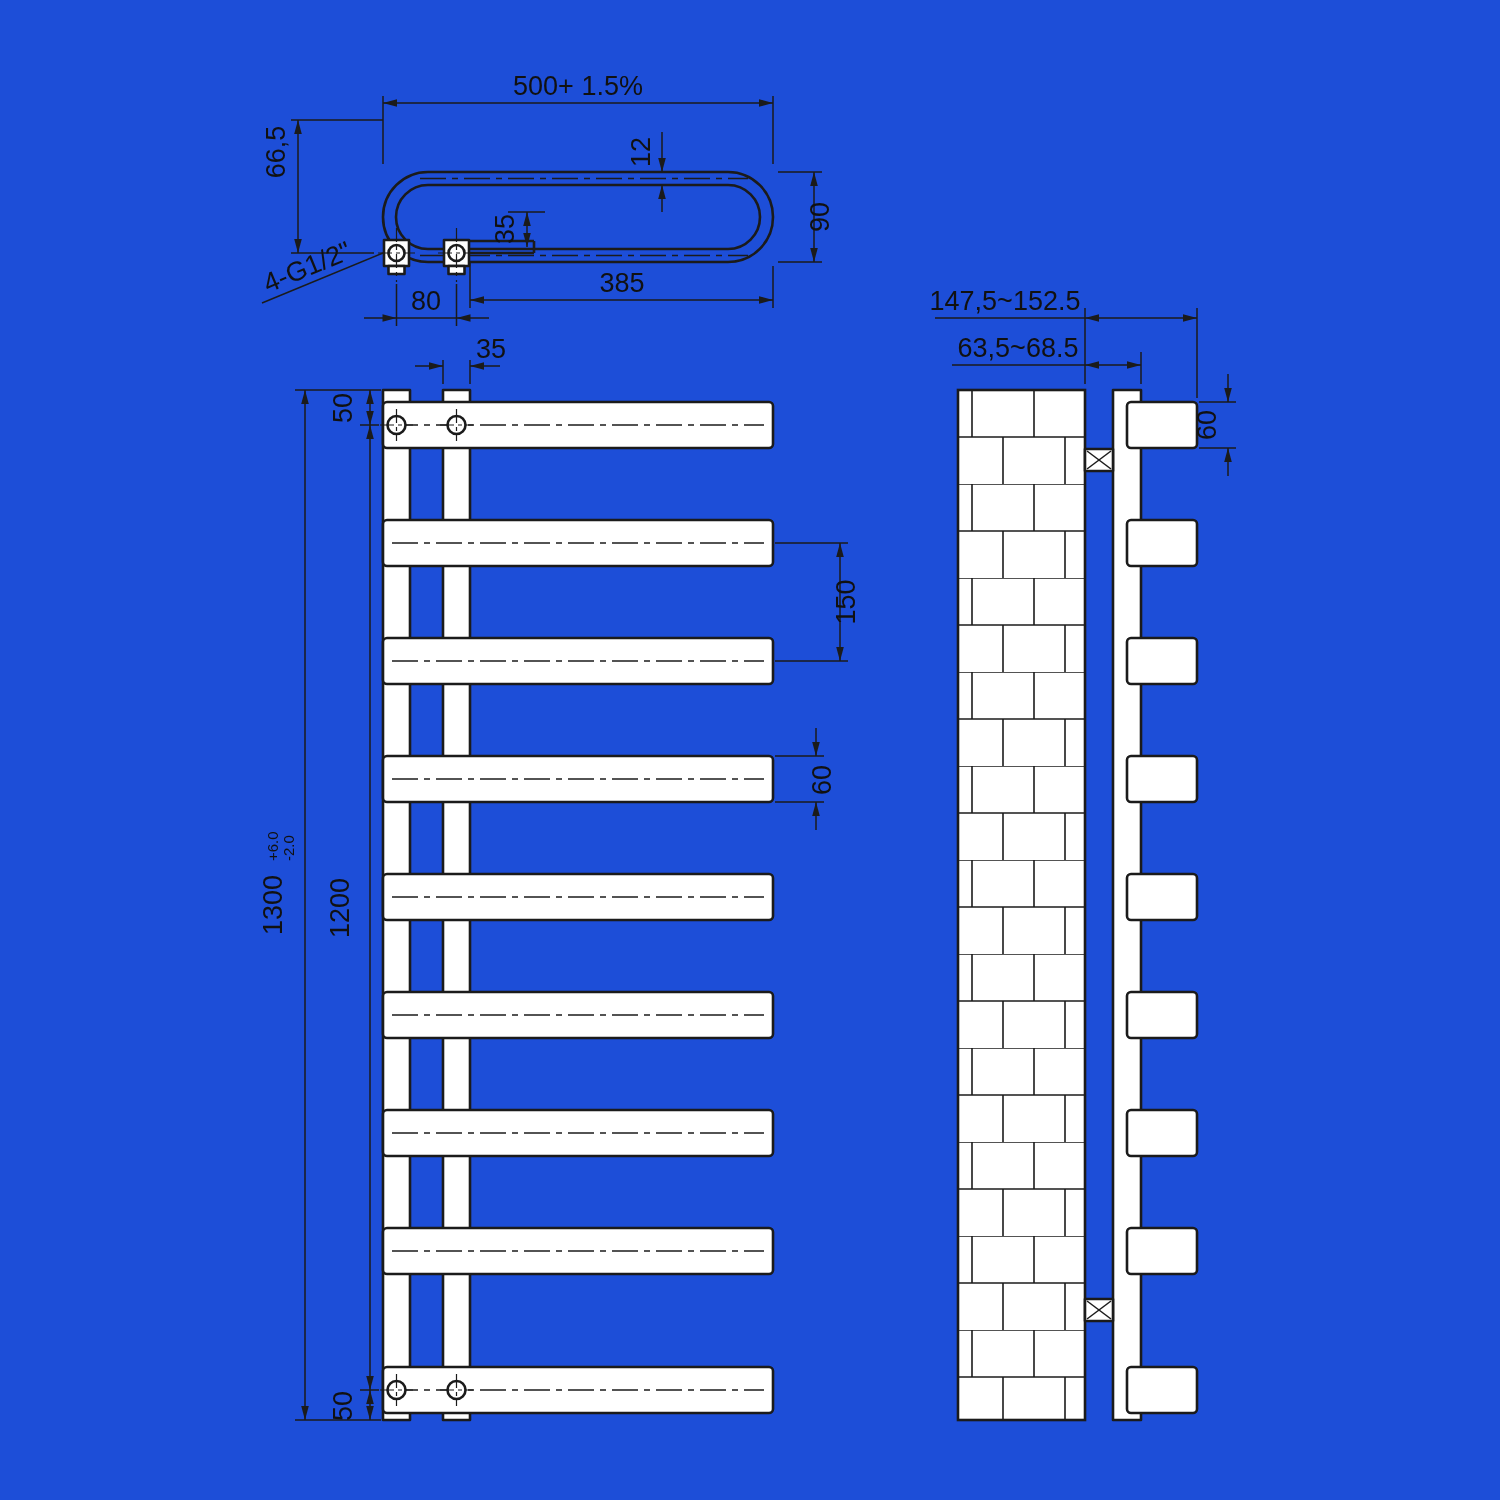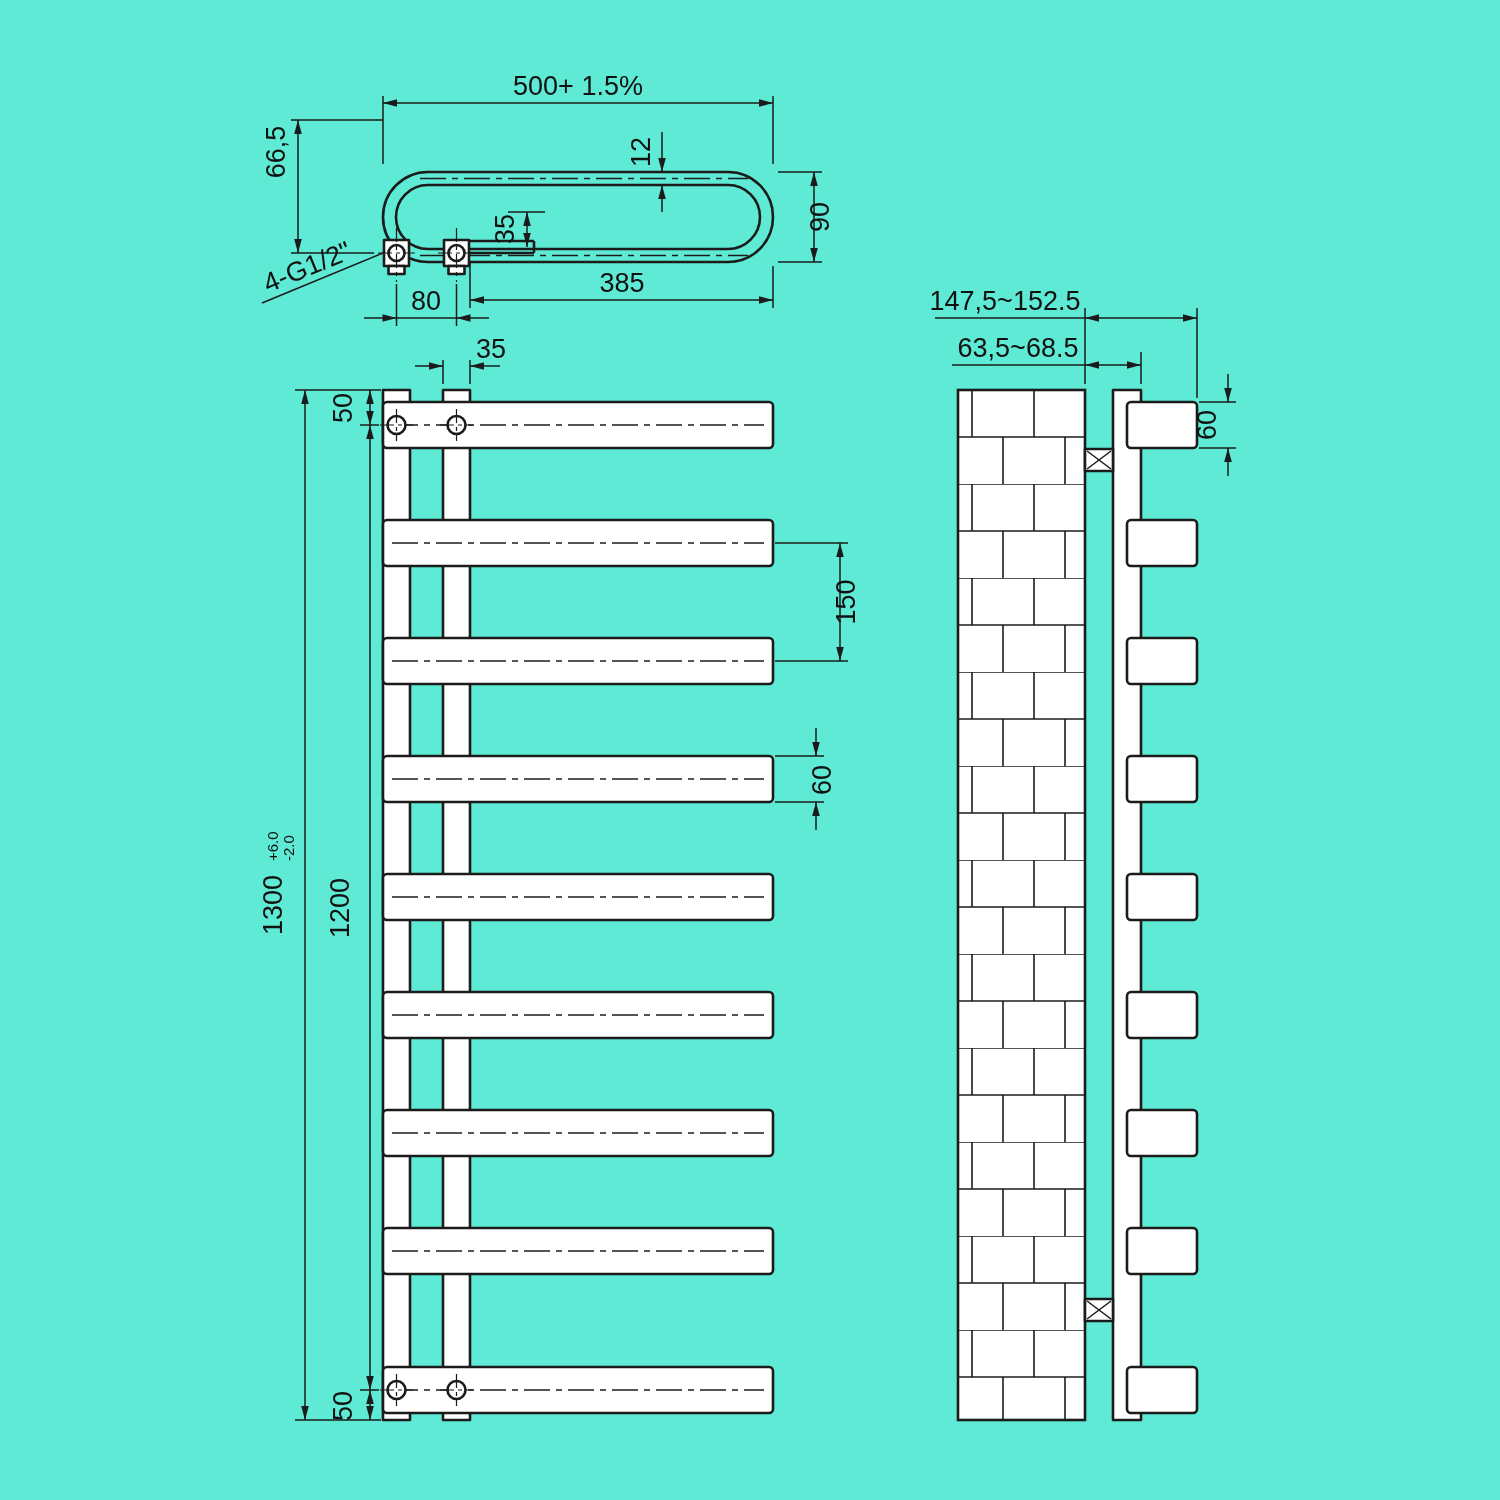--- a/index.html
+++ b/index.html
@@ -1,16 +1,16 @@
 <!DOCTYPE html>
 <html><head>
 <meta charset="utf-8">
 <style>
   html,body{margin:0;padding:0;background:#ffffff;}
-  .page{width:1500px;height:1500px;background:#5eead4;position:relative;}
+  .page{width:1500px;height:1500px;background:#1d4ed8;position:relative;}
   svg{display:block;}
   .ln{fill:none;stroke:#1b1b1b;stroke-width:2.6;stroke-linejoin:round;}
   .fw{fill:#ffffff;stroke:#1b1b1b;stroke-width:2.6;stroke-linejoin:round;}
   .dim{fill:none;stroke:#1b1b1b;stroke-width:1.5;}
   .cl{fill:none;stroke:#1b1b1b;stroke-width:1.4;stroke-dasharray:26 6 6 6;}
   .clt{fill:none;stroke:#1b1b1b;stroke-width:1.2;stroke-dasharray:14 4 4 4;}
   text{font-family:"Liberation Sans",sans-serif;font-size:27px;fill:#111;}
   .small{font-size:15px;}
 </style>
 </head>

